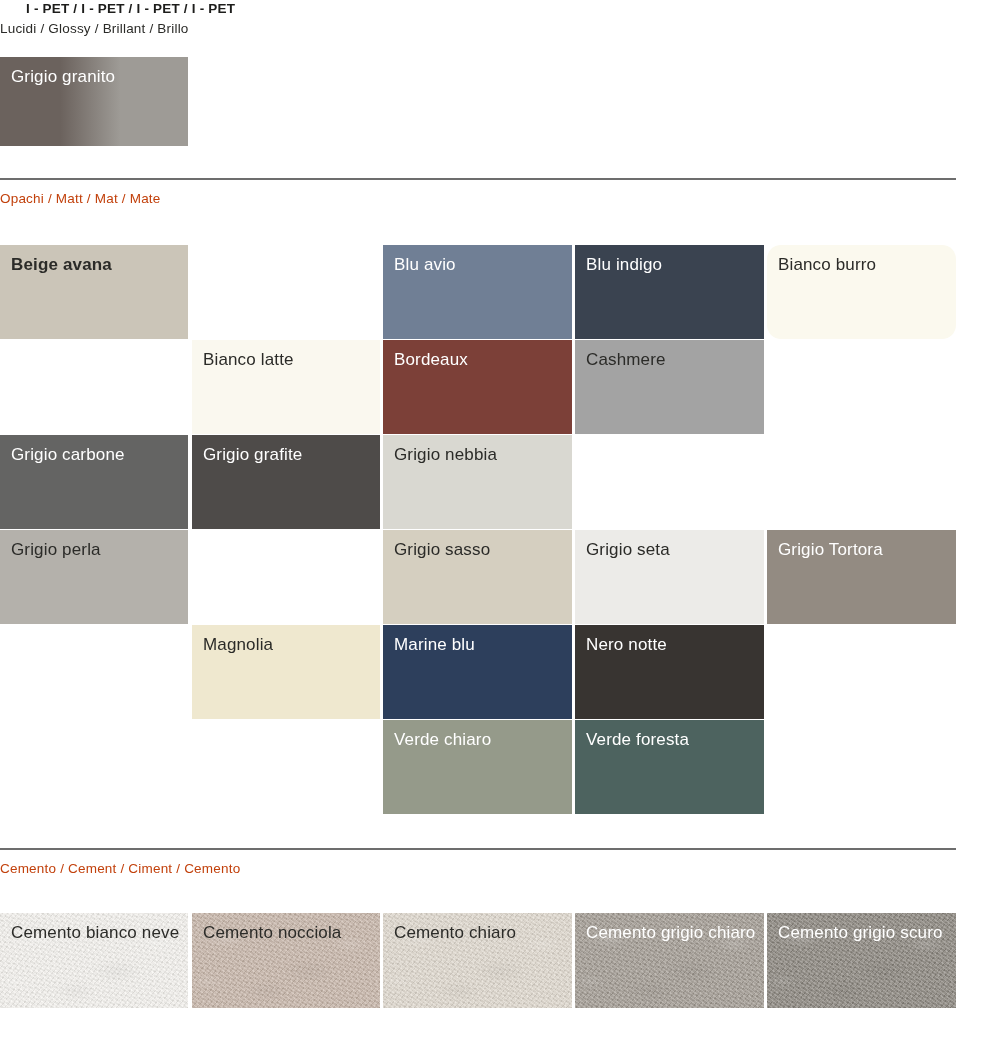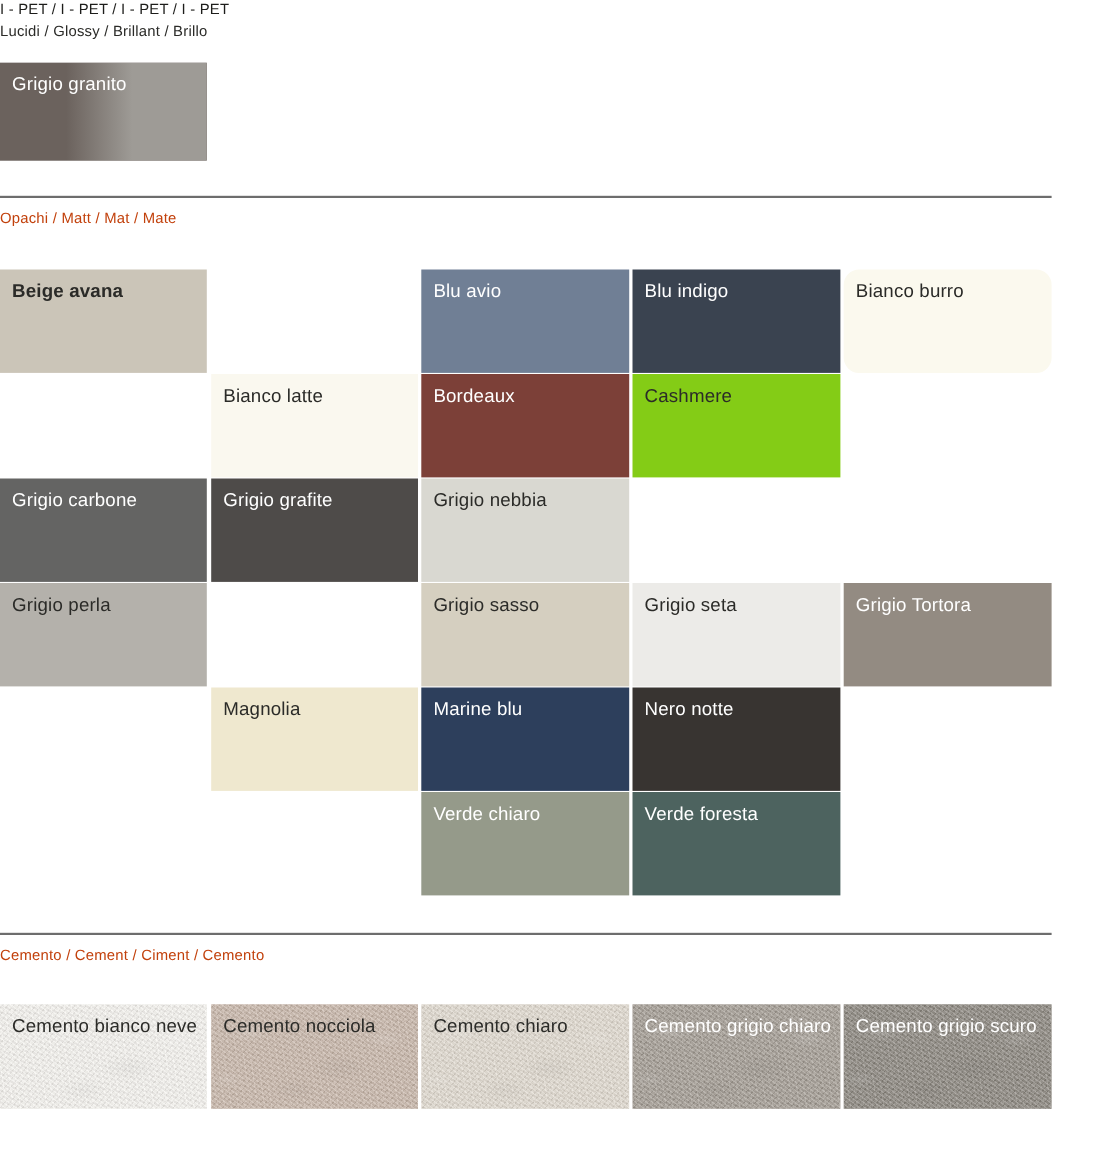--- a/index.html
+++ b/index.html
@@ -12,24 +12,25 @@
     position: relative;
     overflow: hidden;
   }
 
   .page { position: relative; width: 1000px; height: 1062px; }
 
   
   .title-main {
     position: absolute;
     font-size: 13.5px;
-    font-weight: normal;
+    font-weight: bold;
     color: #1d1d1b;
     letter-spacing: 0.2px;
     white-space: nowrap;
+    padding-left: 26px;
   }
   .title-sub {
     position: absolute;
     font-size: 13.5px;
     font-weight: normal;
     color: #2b2b28;
     letter-spacing: 0.2px;
     white-space: nowrap;
   }
   .section-heading {
@@ -131,21 +132,21 @@
       </div>
       <div class="swatch" style="left: 767px; top: 245px; width: 189px; height: 94px; background: rgb(251, 249, 238); border-radius: 14px;">
         <div class="swatch-label dark">Bianco burro</div>
       </div>
       <div class="swatch" style="left: 192px; top: 340px; width: 188px; height: 94px; background: rgb(250, 248, 239);">
         <div class="swatch-label dark">Bianco latte</div>
       </div>
       <div class="swatch" style="left: 383px; top: 340px; width: 189px; height: 94px; background: rgb(124, 64, 56);">
         <div class="swatch-label light">Bordeaux</div>
       </div>
-      <div class="swatch" style="left: 575px; top: 340px; width: 189px; height: 94px; background: #84cc16;">
+      <div class="swatch" style="left: 575px; top: 340px; width: 189px; height: 94px; background: #a3a3a3;">
         <div class="swatch-label dark">Cashmere</div>
       </div>
       <div class="swatch" style="left: 0px; top: 435px; width: 188px; height: 94px; background: rgb(100, 100, 99);">
         <div class="swatch-label light">Grigio carbone</div>
       </div>
       <div class="swatch" style="left: 192px; top: 435px; width: 188px; height: 94px; background: rgb(78, 75, 73);">
         <div class="swatch-label light">Grigio grafite</div>
       </div>
       <div class="swatch" style="left: 383px; top: 435px; width: 189px; height: 94px; background: rgb(217, 216, 209);">
         <div class="swatch-label dark">Grigio nebbia</div>

